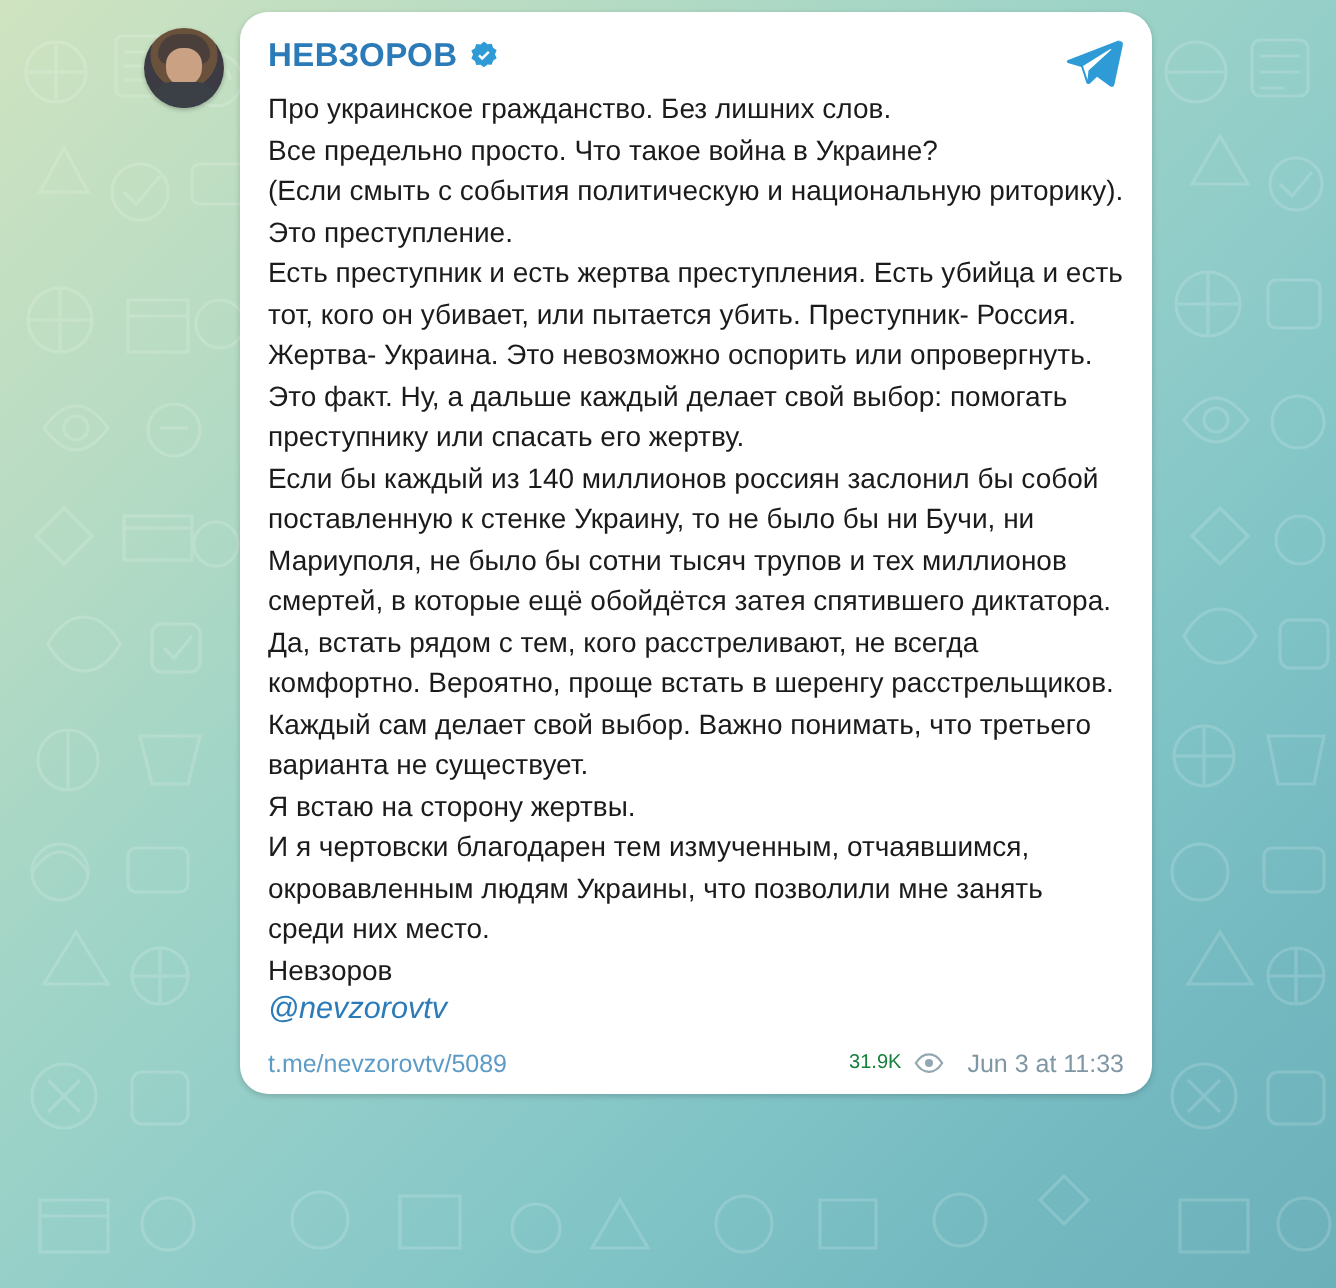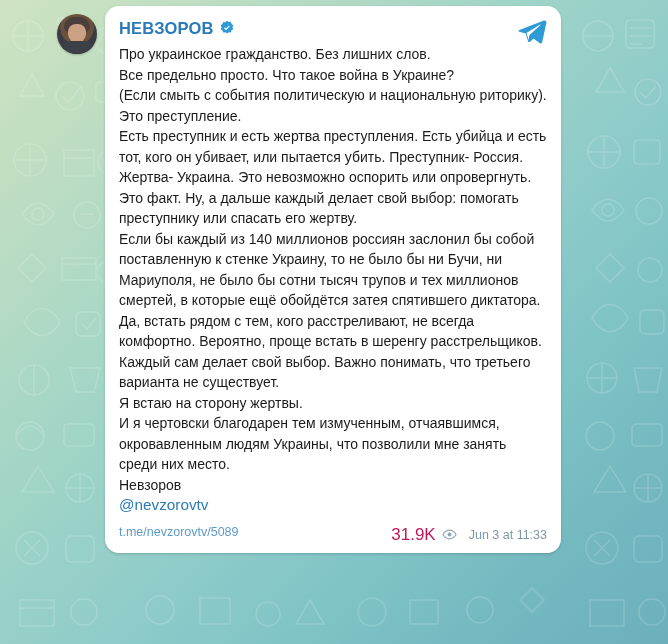--- a/index.html
+++ b/index.html
@@ -22,21 +22,21 @@
   }
   
   #pattern {
     position: absolute;
     inset: 0;
     opacity: 0.28;
     pointer-events: none;
   }
   #card-wrap {
     position: absolute;
-    left: 105px;
+    left: 120px;
     top: 6px;
     width: 456px;
   }
   .avatar {
     position: absolute;
     left: -48px;
     top: 8px;
     width: 40px;
     height: 40px;
     border-radius: 50%;
@@ -104,42 +104,44 @@
     color: #1b1b1b;
     white-space: pre-wrap;
   }
   .handle {
     color: #2b7bb9;
     text-decoration: none;
     font-size: 15.3px;
     line-height: 20.5px;
     display: block;
     margin-top: 0px;
+    font-style: italic;
   }
   .card-foot {
     display: flex;
+    align-items: center;
     margin-top: 9px;
     font-size: 12.5px;
     color: #8aa0ad;
   }
   .perma {
     color: #5d9bc7;
     text-decoration: none;
     font-size: 12.5px;
   }
   .foot-right {
     margin-left: auto;
     display: flex;
     align-items: center;
     gap: 6px;
     color: #93a7b3;
   }
   .views {
-    font-size: 17px;
-    color: #be185d;
+    font-size: 10px;
+    color: #15803d;
   }
   .eye {
     width: 15px;
     height: 11px;
     display: inline-block;
   }
   .date {
     font-size: 12.5px;
     color: #7f96a4;
     margin-left: 6px;

